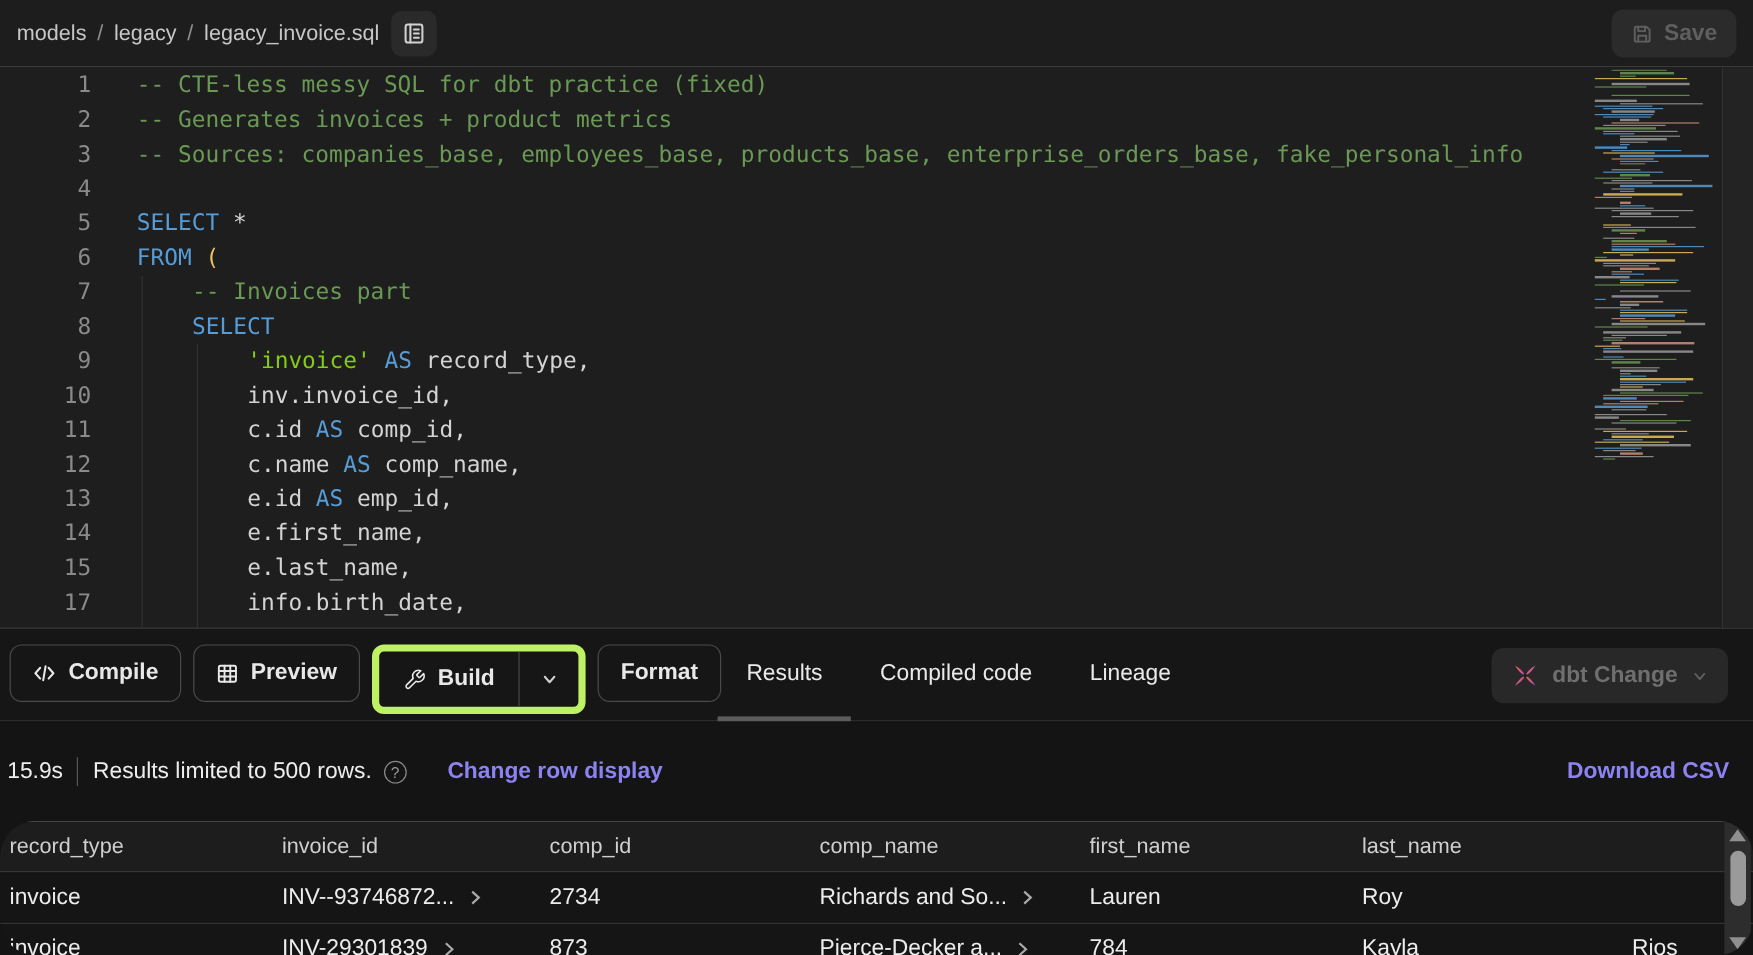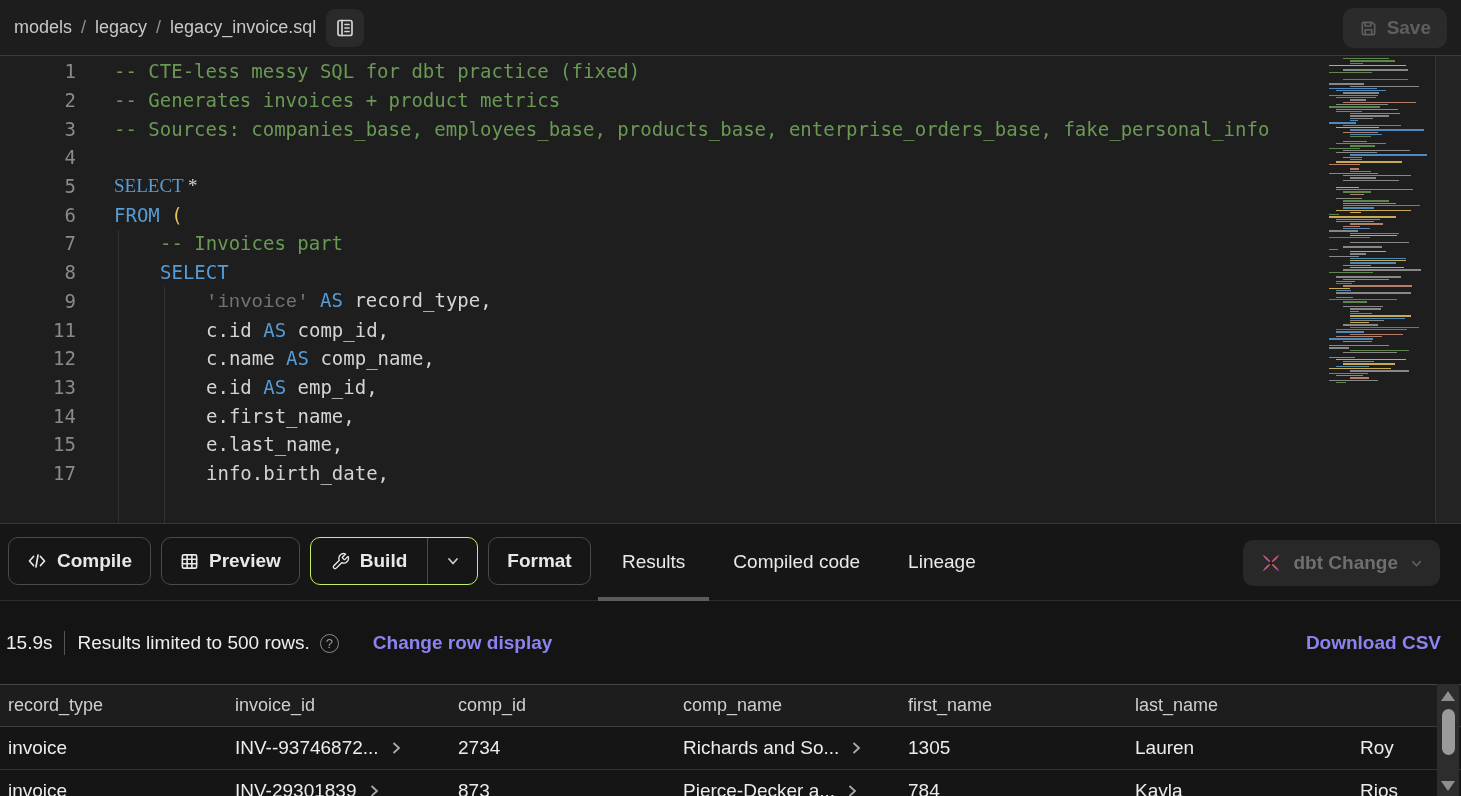--- a/index.html
+++ b/index.html
@@ -22,41 +22,41 @@
   
   .editor { position: absolute; top: 56px; left: 0; width: 1461px; height: 468px;
     background: #1e1e1e; border-bottom: 1px solid #383838; overflow: hidden; }
   #lines { padding-top: 1px; }
   .code-line { display: flex; height: 28.7px; align-items: center;
     font-family: "DejaVu Sans Mono", monospace; font-size: 19px; white-space: pre; }
   .ln { width: 76px; flex: none; text-align: right; color: #8a8a8a; }
   .code { margin-left: 38px; }
   .c-com { color: #6a9955; }
   .c-kw  { color: #569cd6; }
-  .c-str { color: #737373; font-family: Liberation Mono, monospace; }
+  .c-str { color: #84cc16; }
   .c-par { color: #e8c35a; }
   .c-pln { color: #d4d4d4; }
   .guide { position: absolute; width: 1px; background: #323232; }
   .guide1 { left: 118px; top: 174px; bottom: 0; }
   .guide2 { left: 164px; top: 231px; bottom: 0; }
 
   .minimap { position: absolute; left: 1327px; top: 2px; width: 107px; height: 330px; overflow: hidden; }
   .mml { height: 1.3px; margin-bottom: 1px; opacity: .85; }
   .mm-divider { position: absolute; left: 1435px; top: 0; width: 1px; height: 468px; background: #333; }
   .right-strip { position: absolute; left: 1436px; top: 0; width: 25px; height: 468px; background: #232323; }
 
   
   .toolbar-row { position: absolute; top: 525px; left: 0; width: 1461px; height: 76px;
     background: #161616; border-bottom: 1px solid #2c2c2c; }
   .btns { position: absolute; left: 8px; top: 12px; display: flex; gap: 10px; }
   .tbtn { height: 48px; padding: 0 18px; border: 1px solid #4a4a4a; border-radius: 10px; background: transparent;
     color: #e8e8e8; font-size: 19px; font-weight: 600; display: flex; align-items: center; gap: 10px;
     cursor: pointer; font-family: "Liberation Sans", sans-serif; }
   .tbtn svg { stroke: #e8e8e8; }
-  .build-group { display: flex; border: 1px solid #bef264; border-radius: 10px; overflow: hidden; }
+  .build-group { display: flex; border: 6px solid #bef264; border-radius: 10px; overflow: hidden; }
   .build-main { height: 46px; padding: 0 20px; background: transparent; border: none; color: #e8e8e8;
     font-size: 19px; font-weight: 600; display: flex; align-items: center; gap: 10px; cursor: pointer;
     font-family: "Liberation Sans", sans-serif; }
   .build-main svg { stroke: #e8e8e8; }
   .build-caret { width: 50px; height: 46px; background: transparent; border: none;
     border-left: 1px solid #4a4a4a; display: flex; align-items: center; justify-content: center; cursor: pointer; }
   .build-caret svg { stroke: #cfcfcf; }
 
   #tabs { position: absolute; left: 598px; top: 0; height: 76px; display: flex; }
   .tab { position: relative; height: 76px; line-height: 74px; padding: 0 24px; font-size: 19px;
@@ -74,21 +74,21 @@
   .rb-duration { color: #ededed; font-size: 19px; }
   .rb-div { width: 1px; height: 24px; background: #565656; margin: 0 12px; }
   .rb-info { color: #ededed; font-size: 19px; }
   .help { width: 19px; height: 19px; margin-left: 10px; border: 1.5px solid #8a8a8a; border-radius: 50%;
     color: #9a9a9a; font-size: 13px; display: flex; align-items: center; justify-content: center; cursor: pointer; }
   .link { color: #8d83f0; font-size: 19px; font-weight: 600; cursor: pointer; }
   .rb-change { margin-left: 34px; }
   .rb-spacer { flex: 1; }
 
   
-  .rtable { position: absolute; top: 684px; left: 0; width: 1461px; bottom: 0; overflow: hidden; }
+  .rtable { position: absolute; top: 684px; left: 0; width: 1461px; bottom: 0; overflow: hidden; border-radius: 30px; }
   .thead, .trow { display: grid; grid-template-columns: 227px 223px 225px 225px 227px 225px 1fr;
     height: 43px; padding-left: 8px; align-items: center; }
   .thead { background: #1d1d1d; border-top: 1px solid #464646; border-bottom: 1px solid #3c3c3c;
     color: #cfcfcf; font-size: 18px; }
   .trow { background: #151515; border-bottom: 1px solid #343434; color: #ececec; font-size: 19px; }
   .cell { display: flex; align-items: center; overflow: hidden; white-space: nowrap; }
   .cellchev { flex: none; margin-left: 12px; width: 10px; height: 16px; fill: none; stroke: #ababab;
     stroke-width: 1.8; cursor: pointer; }
 
   .vscroll { position: absolute; right: 2px; top: 0; bottom: 0; width: 22px; background: #2d2d2d;
@@ -130,25 +130,26 @@
     <span>Save</span>
   </button>
 </div>
 
 <div class="editor">
   <div id="lines">
       <div class="code-line"><span class="ln">1</span><span class="code" style="padding-left: 0px;"><span class="c-com">-- CTE-less messy SQL for dbt practice (fixed)</span></span></div>
       <div class="code-line"><span class="ln">2</span><span class="code" style="padding-left: 0px;"><span class="c-com">-- Generates invoices + product metrics</span></span></div>
       <div class="code-line"><span class="ln">3</span><span class="code" style="padding-left: 0px;"><span class="c-com">-- Sources: companies_base, employees_base, products_base, enterprise_orders_base, fake_personal_info</span></span></div>
       <div class="code-line"><span class="ln">4</span><span class="code" style="padding-left: 0px;"></span></div>
-      <div class="code-line"><span class="ln">5</span><span class="code" style="padding-left: 0px; font-family: Liberation Serif, serif;"><span class="c-kw">SELECT</span><span class="c-pln"> *</span></span></div>
+      <div class="code-line"><span class="ln">5</span><span class="code" style="padding-left: 0px;"><span class="c-kw">SELECT</span><span class="c-pln"> *</span></span></div>
       <div class="code-line"><span class="ln">6</span><span class="code" style="padding-left: 0px;"><span class="c-kw">FROM</span><span class="c-pln"> </span><span class="c-par">(</span></span></div>
       <div class="code-line"><span class="ln">7</span><span class="code" style="padding-left: 46px;"><span class="c-com">-- Invoices part</span></span></div>
       <div class="code-line"><span class="ln">8</span><span class="code" style="padding-left: 46px;"><span class="c-kw">SELECT</span></span></div>
       <div class="code-line"><span class="ln">9</span><span class="code" style="padding-left: 92px;"><span class="c-str">'invoice'</span><span class="c-pln"> </span><span class="c-kw">AS</span><span class="c-pln"> record_type,</span></span></div>
+      <div class="code-line"><span class="ln">10</span><span class="code" style="padding-left: 92px;"><span class="c-pln">inv.invoice_id,</span></span></div>
       <div class="code-line"><span class="ln">11</span><span class="code" style="padding-left: 92px;"><span class="c-pln">c.id </span><span class="c-kw">AS</span><span class="c-pln"> comp_id,</span></span></div>
       <div class="code-line"><span class="ln">12</span><span class="code" style="padding-left: 92px;"><span class="c-pln">c.name </span><span class="c-kw">AS</span><span class="c-pln"> comp_name,</span></span></div>
       <div class="code-line"><span class="ln">13</span><span class="code" style="padding-left: 92px;"><span class="c-pln">e.id </span><span class="c-kw">AS</span><span class="c-pln"> emp_id,</span></span></div>
       <div class="code-line"><span class="ln">14</span><span class="code" style="padding-left: 92px;"><span class="c-pln">e.first_name,</span></span></div>
       <div class="code-line"><span class="ln">15</span><span class="code" style="padding-left: 92px;"><span class="c-pln">e.last_name,</span></span></div>
       <div class="code-line"><span class="ln">17</span><span class="code" style="padding-left: 92px;"><span class="c-pln">info.birth_date,</span></span></div>
     </div>
   <div class="guide guide1"></div>
   <div class="guide guide2"></div>
   <div class="minimap" id="minimap">
@@ -401,23 +402,20 @@
         <div class="cell">
           <span>2734</span>
         </div>
         <div class="cell">
           <span>Richards and So...</span>
           <svg class="cellchev" viewBox="0 0 10 16">
             <path d="M2.5 3 L8 8 L2.5 13"></path>
           </svg>
         </div>
         <div class="cell">
-          <span>1305</span>
-        </div>
-        <div class="cell">
           <span>Lauren</span>
         </div>
         <div class="cell">
           <span>Roy</span>
         </div>
       </div>
       <div class="trow">
         <div class="cell">
           <span>invoice</span>
         </div>

